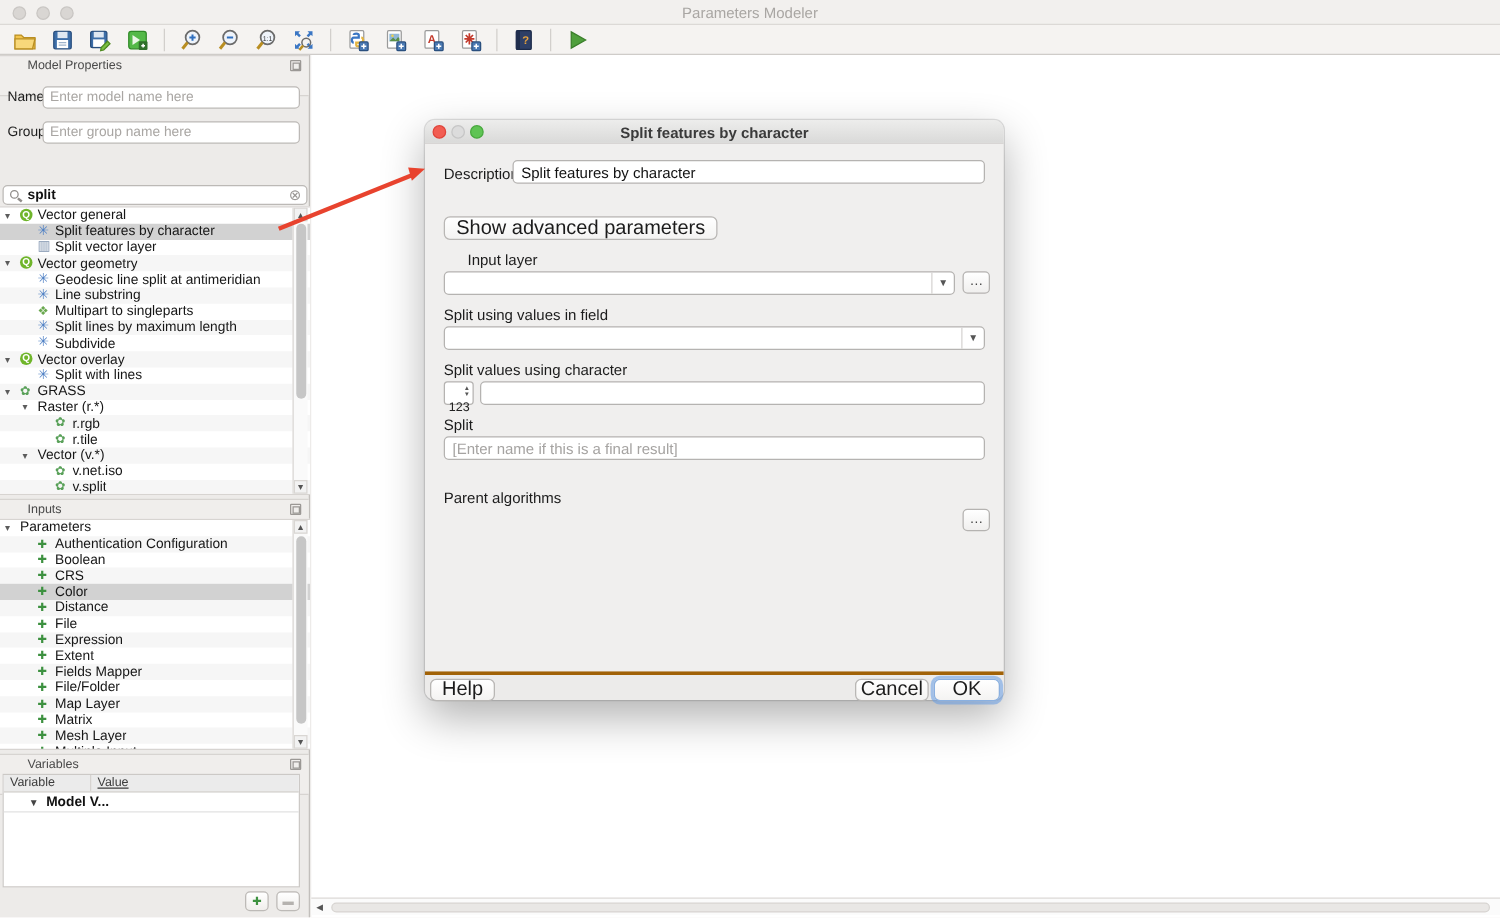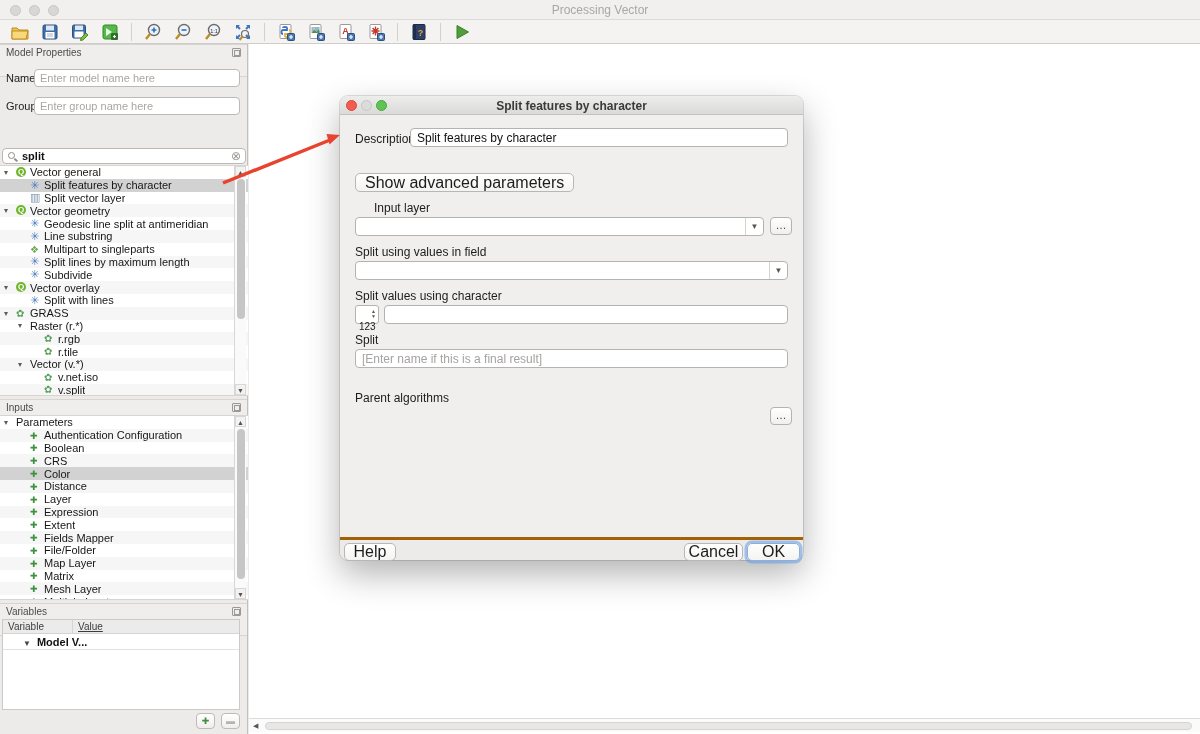--- a/index.html
+++ b/index.html
@@ -12,21 +12,21 @@
   .titlebar .light { width:11px; height:11px; border-radius:50%; background:#d9d6d3; border:1px solid #c9c6c3; }
   .titlebar .wtitle { position:absolute; left:0; right:0; top:3px; text-align:center; font-size:12px; color:#a9a6a3; }
 
   
   .toolbar { position:absolute; left:0; top:20px; width:1200px; height:24px; background:#f5f3f1; border-bottom:1px solid #cfccc9; display:flex; align-items:center; padding-left:8px; gap:6px; }
   .tbtn { width:24px; height:22px; display:flex; align-items:center; justify-content:center; border-radius:3px; }
   .tsep { width:1px; height:18px; background:#d2cfcc; margin:0 3px; }
 
   
   .dock { position:absolute; left:0; top:44px; width:248px; height:690px; background:#edebe9; border-right:1px solid #c2bfbc; }
-  .phead { position:absolute; left:0; width:247px; height:33px; background:#f0eeec; border-top:1px solid #d7d4d1; border-bottom:1px solid #d7d4d1; font-size:10px; color:#4a4a4a; padding:2px 0 0 6px; }
+  .phead { position:absolute; left:0; width:247px; height:33px; background:#f0eeec; border-top:1px solid #d7d4d1; border-bottom:1px solid #d7d4d1; font-size:10px; color:#4a4a4a; padding:2px 0 0 22px; }
   .dock-float { position:absolute; right:6px; top:3px; width:9px; height:9px; border:1px solid #9b9895; border-radius:1px; }
   .dock-float::before { content:""; position:absolute; left:1px; top:1px; width:4px; height:4px; border:1px solid #9b9895; }
 
   .frow { position:absolute; left:0; width:248px; height:18px; }
   .frow label { position:absolute; left:6px; top:3px; font-size:11px; color:#1d1d1d; }
   .frow input { position:absolute; left:34px; top:0; width:206px; height:18px; border:1px solid #bcb9b6; border-radius:4px; font-size:11px; padding:0 5px; color:#1d1d1d; background:#fff; font-family:inherit; }
   .frow input::placeholder { color:#a9a6a3; }
 
   .searchbox { position:absolute; left:2px; width:244px; height:16px; background:#fff; border:1px solid #bcb9b6; border-radius:4px; }
   .mag { position:absolute; left:5px; top:3px; width:7px; height:7px; border:1.4px solid #8f8c89; border-radius:50%; }
@@ -107,21 +107,21 @@
 <body>
 
 <div class="app">
 
   <div class="titlebar">
     <div class="lights">
       <span class="light"></span>
       <span class="light"></span>
       <span class="light"></span>
     </div>
-    <div class="wtitle">Processing Vector</div>
+    <div class="wtitle">Parameters Modeler</div>
   </div>
 
   <div class="toolbar">
     <span class="tbtn">
       <svg width="20" height="20" viewBox="0 0 20 20">
           <path d="M2 6 h5 l2 2 h9 v9 h-16 z" fill="#f3c44c" stroke="#b98e22" stroke-width="1"></path>
           <path d="M2 9 h16 l-2 8 h-14 z" fill="#f8d87a" stroke="#b98e22" stroke-width="1"></path>
         </svg>
     </span>
     <span class="tbtn">
@@ -385,21 +385,21 @@
           <span class="tree-label">Color</span>
         </div>
         <div class="tree-row ind1">
           <span class="expander">▾</span>
           <span class="tree-icon ic-plus"></span>
           <span class="tree-label">Distance</span>
         </div>
         <div class="tree-row ind1">
           <span class="expander">▾</span>
           <span class="tree-icon ic-plus"></span>
-          <span class="tree-label">Layer</span>
+          <span class="tree-label">File</span>
         </div>
         <div class="tree-row ind1">
           <span class="expander">▾</span>
           <span class="tree-icon ic-plus"></span>
           <span class="tree-label">Expression</span>
         </div>
         <div class="tree-row ind1">
           <span class="expander">▾</span>
           <span class="tree-icon ic-plus"></span>
           <span class="tree-label">Extent</span>

